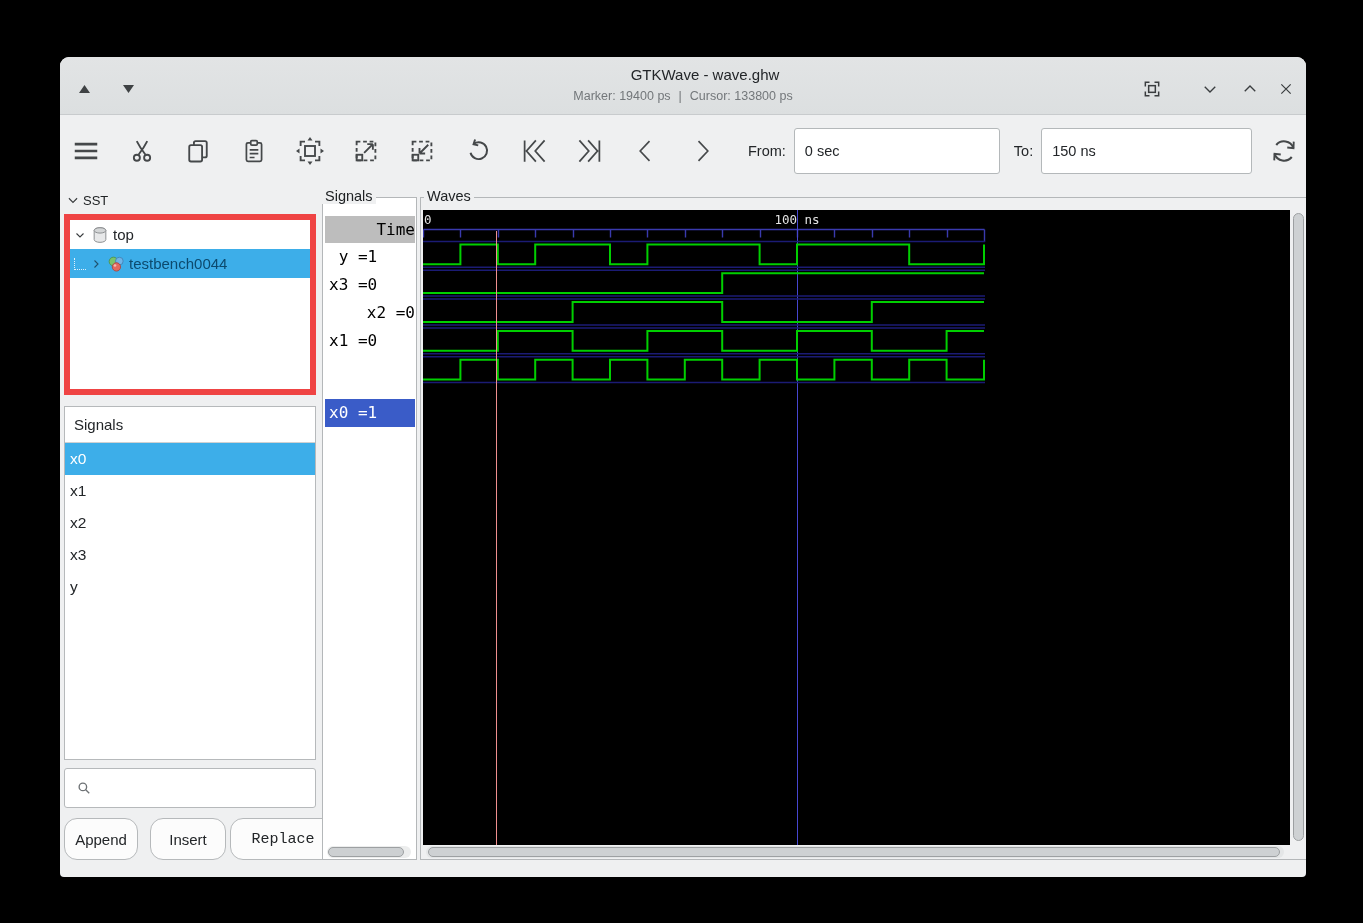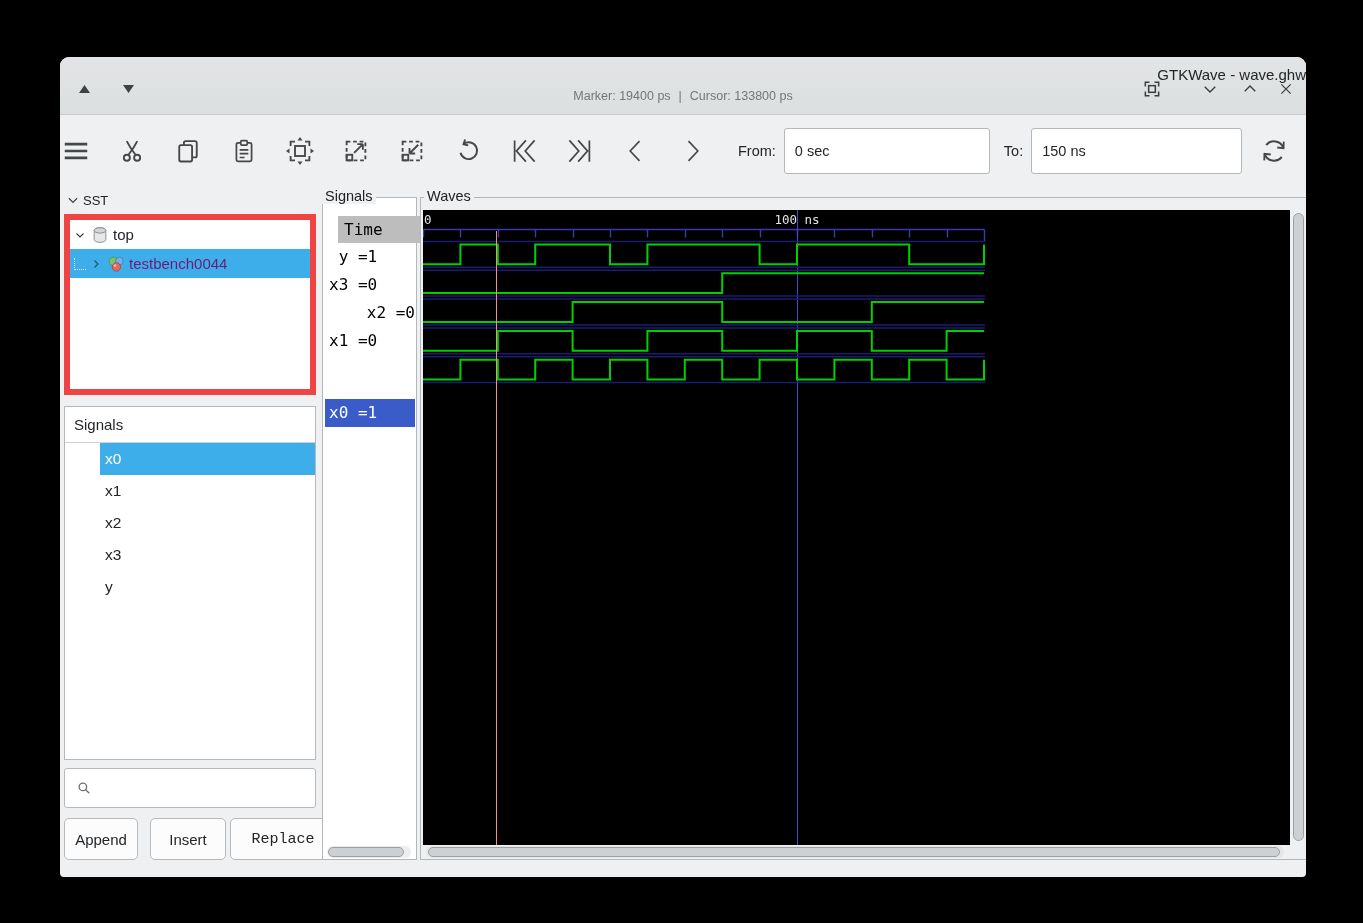--- a/index.html
+++ b/index.html
@@ -5,59 +5,59 @@
   * { margin:0; padding:0; box-sizing:border-box; }
   html,body { width:1363px; height:923px; background:#000; font-family:"Liberation Sans","DejaVu Sans",sans-serif; }
   #window {
     position:absolute; left:60px; top:57px; width:1246px; height:820px;
     background:#eff0f1; border-radius:9px 9px 4px 4px; overflow:hidden;
   }
   
   #titlebar { position:absolute; left:0; top:0; width:100%; height:58px;
     background:linear-gradient(#e2e4e5,#dcdfe0); border-bottom:1px solid #c8cbcd; }
   .tb-btn { position:absolute; top:20px; width:24px; height:24px; display:flex; align-items:center; justify-content:center; cursor:default; }
-  #win-title { position:absolute; left:0; right:0; top:9px; text-align:right; font-size:15px; color:#232629;padding-left:44px; }
+  #win-title { position:absolute; left:0; right:0; top:9px; text-align:center; font-size:15px; color:#232629;padding-left:44px; }
   #win-subtitle { position:absolute; left:0; right:0; top:32px; text-align:center; font-size:12.5px; color:#73777a; }
   #win-subtitle span { padding:0 4px; }
   
   #toolbar { position:absolute; left:0; top:59px; width:100%; height:69px;
-    display:flex; align-items:center; }
+    display:flex; align-items:center; padding-left:10px; }
   .tool-icon { width:32px; height:32px; margin-right:24px; flex:none; display:flex; align-items:center; justify-content:center; }
   .tool-label { font-size:14.5px; color:#232629; margin:0 8px 0 6px; flex:none; }
   .tool-input { width:206px; height:46px; background:#fff; border:1px solid #b4b8ba; border-radius:3px;
     font-size:14.5px; color:#232629; padding:0 10px; flex:none; outline:none; }
   
   #sst-header { position:absolute; left:6px; top:131px; height:24px; display:flex; align-items:center; font-size:13px; color:#202325; }
   #sst-tree { position:absolute; left:4px; top:157px; width:252px; height:181px; background:#fff; border:6px solid #ef4444; overflow:hidden; }
   .tree-row { height:29px; display:flex; align-items:center; font-size:15px; color:#232629; }
-  .tree-row.selected { background:#3daee9; color:#701a75; }
+  .tree-row.selected { background:#3daee9; color:#0c4a6e; }
   .tree-ico { width:20px; height:20px; margin-right:3px; flex:none; }
   .tree-chev { width:16px; height:16px; flex:none; margin:0 2px; display:flex; align-items:center; justify-content:center; }
   .tree-connector { width:12px; height:12px; margin-left:4px; border-left:1px dotted #dff1fb; border-bottom:1px dotted #dff1fb; flex:none; }
   #sig-listbox { position:absolute; left:4px; top:349px; width:252px; height:354px; background:#fff; border:1px solid #b6b9bb; overflow:hidden; }
   #sig-list-header { height:36px; line-height:36px; padding-left:9px; font-size:15px; color:#232629; border-bottom:1px solid #cfd1d2; background:#fff; }
-  .list-row { height:32px; line-height:32px; padding-left:5px; font-size:15.5px; color:#232629;margin-left:35px; }
+  .list-row { height:32px; line-height:32px; padding-left:5px; font-size:15.5px; color:#232629; }
   .list-row.selected { background:#3daee9; color:#fff; }
   #search-box { position:absolute; left:4px; top:711px; width:252px; height:40px; background:#fff; border:1px solid #b6b9bb; border-radius:3px; display:flex; align-items:center; }
   #search-input { border:none; outline:none; flex:1; height:100%; font-size:15px; background:transparent; }
-  .btn { position:absolute; top:761px; height:42px; background:#fcfcfc; border:1px solid #b6b9bb; border-radius:5px;
+  .btn { position:absolute; top:761px; height:42px; background:#fcfcfc; border:1px solid #b6b9bb; border-radius:13px;
     font-size:15px; color:#232629; display:flex; align-items:center; justify-content:center; }
   #btn-append { left:4px; width:74px; }
   #btn-insert { left:90px; width:76px; }
   #btn-replace { left:170px; width:106px;font-family:Liberation Mono, monospace; }
   
   .frame-box { position:absolute; border:1px solid #b4b7b9; }
   .frame-label { position:absolute; font-size:14.5px; color:#202325; background:#eff0f1; padding:0 3px; z-index:3; }
   #signals-frame { left:262px; top:140px; width:95px; height:663px; background:#fff; }
   #signals-frame-label { left:262px; top:131px; }
   #waves-frame { left:360px; top:140px; width:887px; height:663px; background:#eff0f1; }
   #waves-frame-label { left:364px; top:131px; }
   
-  #time-header { position:absolute; left:278px; top:159px; width:90px; height:27px; background:#bdbdbd;
-    font-family:"DejaVu Sans Mono",monospace; font-size:16px; color:#000; line-height:27px; padding-left:6px; }
+  #time-header { position:absolute; left:265px; top:159px; width:90px; height:27px; background:#bdbdbd;
+    font-family:"DejaVu Sans Mono",monospace; font-size:16px; color:#000; line-height:27px; padding-left:6px;text-align:right; }
   .name-row { position:absolute; left:265px; width:90px; height:28px; font-family:"DejaVu Sans Mono",monospace;
     font-size:16px; color:#000; line-height:28px; white-space:pre; padding-left:4px; }
   .name-row.selected { background:#3a5cc8; color:#fff;margin-top:44px; }
   #names-hscroll { position:absolute; left:267px; top:789px; width:84px; height:12px; background:#eceded; border-radius:6px; }
   #names-hscroll .handle { position:absolute; left:1px; top:1px; width:76px; height:10px; background:#cdd0d2; border:1px solid #9da0a2; border-radius:5px; }
   
   #wave-canvas { position:absolute; left:363px; top:153px; width:867px; height:635px; background:#000; }
   #wave-svg { display:block; }
   #waves-vscroll { position:absolute; left:1232px; top:154px; width:13px; height:633px; }
   #waves-vscroll .handle { position:absolute; left:1px; top:2px; width:11px; height:628px; background:#ced1d3; border:1px solid #9da0a2; border-radius:6px; }

